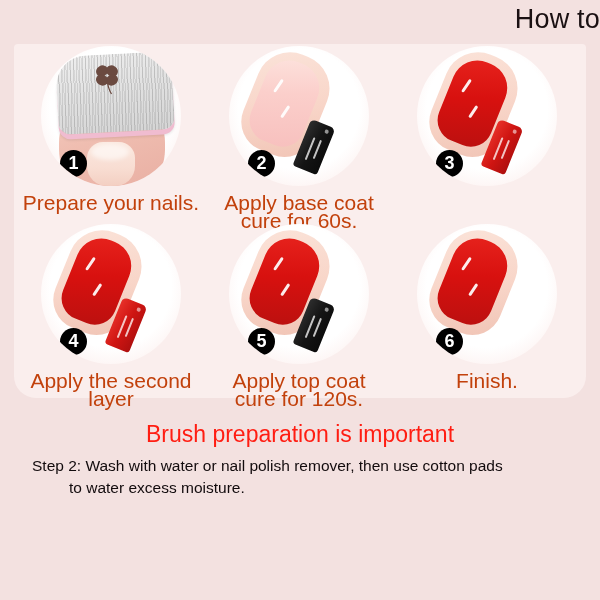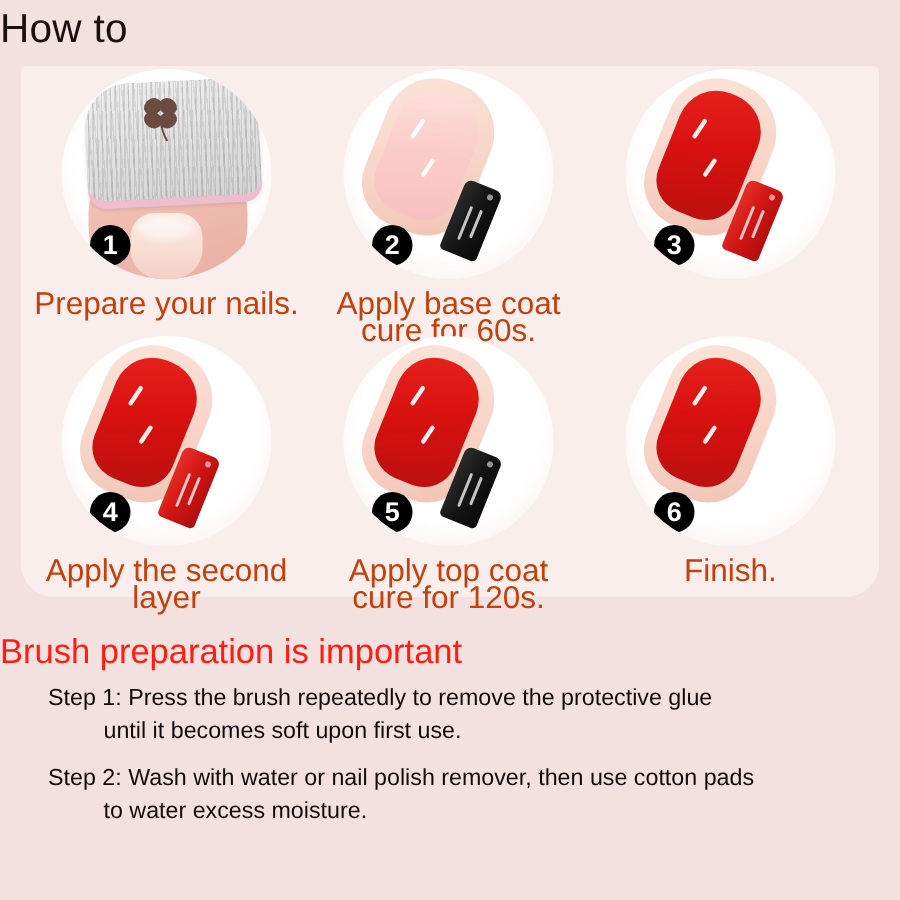--- a/index.html
+++ b/index.html
@@ -20,21 +20,21 @@
     height: 600px;
     background: #f3e1e0;
   }
 
   
   .title {
     position: absolute;
     left: 0;
     top: 4px;
     width: 600px;
-    text-align: left;
+    text-align: right;
     font-size: 27px;
     color: #1a1012;
     letter-spacing: 0.2px;
   }
 
   
   .steps-panel {
     position: absolute;
     left: 14px;
     top: 44px;
@@ -230,21 +230,21 @@
   }
   .brush .bslit.s1 { left: 9px; }
   .brush .bslit.s2 { left: 16px; height: 20px; }
 
   
   .prep-title {
     position: absolute;
     left: 0;
     top: 421px;
     width: 600px;
-    text-align: left;
+    text-align: center;
     font-size: 23px;
     color: #ff1d12;
   }
   .prep-steps {
     position: absolute;
     left: 32px;
     top: 455px;
     width: 540px;
     color: #120b0d;
     font-size: 15.5px;
@@ -388,24 +388,20 @@
         <div class="caption">Finish.</div>
       </div>
 
     </div>
   </div>
 
   <div class="prep-title">Brush preparation is important</div>
 
   <div class="prep-steps">
     <div class="prep-step">
-      <div>Step 1: Press the brush repeatedly to remove the protective glue</div>
-      <div class="prep-line2">until it becomes soft upon first use.</div>
-    </div>
-    <div class="prep-step">
       <div>Step 2: Wash with water or nail polish remover, then use cotton pads</div>
       <div class="prep-line2">to water excess moisture.</div>
     </div>
   </div>
 
   <div class="prep-note">The brush will become soft and flexible.No more brush marks when applying</div>
 
 </div>
 
 </body></html>

